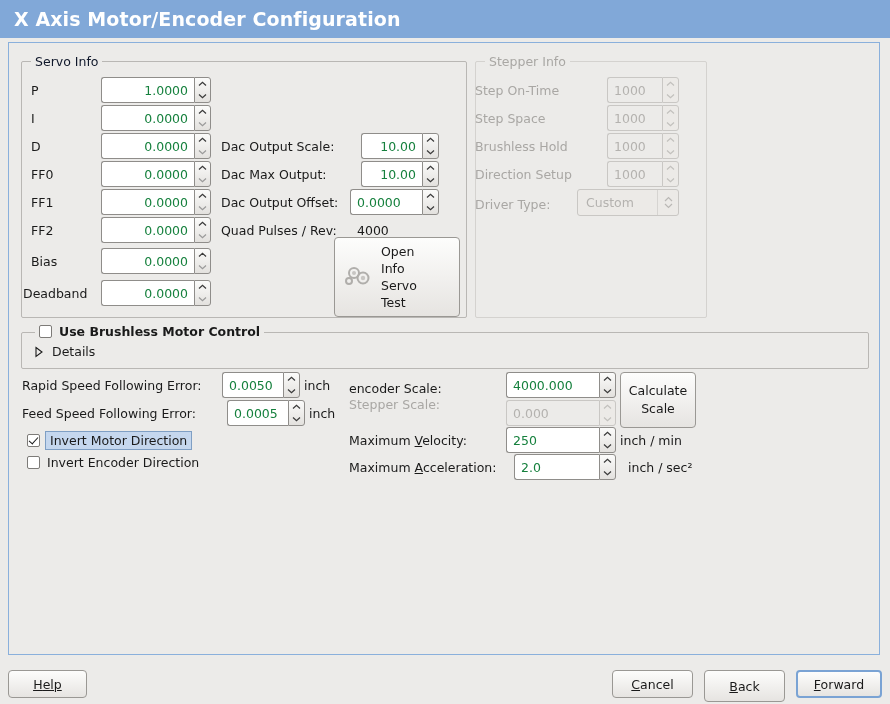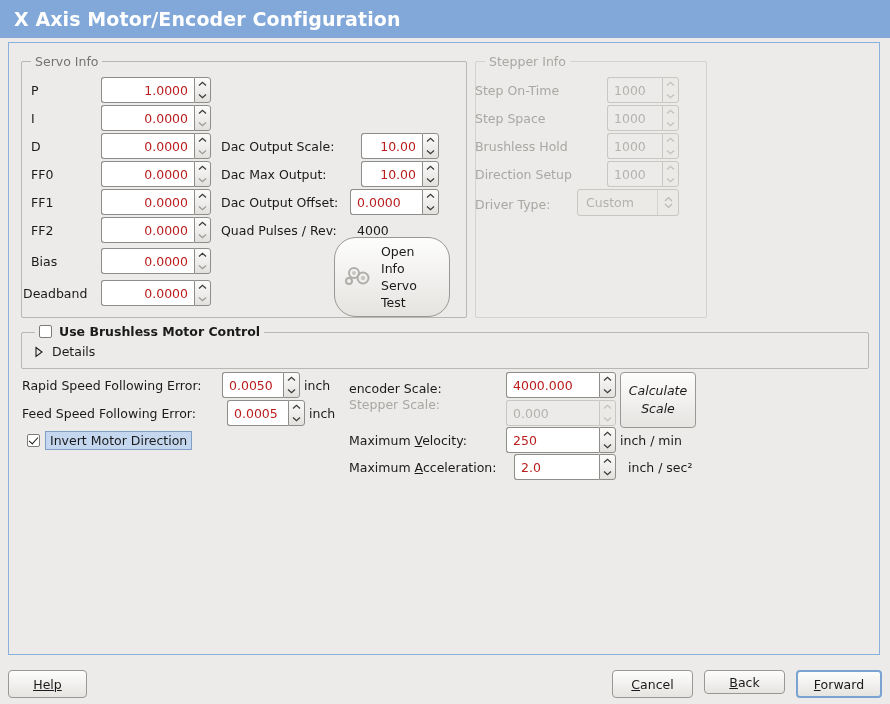--- a/index.html
+++ b/index.html
@@ -36,40 +36,40 @@
   
   .group {
     position: absolute;
     border: 1px solid #b9b7b4;
     border-radius: 2px;
     box-sizing: border-box;
   }
   .group > .legend {
     position: absolute; top: -8px; left: 9px;
     background: #ecebe9; padding: 0 4px;
-    font-size: 12.5px; color: #737373;
+    font-size: 12.5px; color: #0f172a;
   }
   .group.disabled > .legend { color: #a9a7a4; }
 
   
   .lbl { position: absolute; font-size: 12.5px; color: #1a1a1a; white-space: nowrap; }
   .lbl.dis { color: #a9a7a4; }
   .u { text-decoration: underline; }
 
   
   .spin { position: absolute; display: flex; height: 26px; box-sizing: border-box; }
   .spin .fld {
     flex: 1 1 auto;
     background: #ffffff;
     border: 1px solid #8f8d8a;
     border-right: none;
     border-radius: 3px 0 0 3px;
     display: flex; align-items: center;
     padding: 0 6px;
-    font-size: 12.5px; color: #b91c1c;
+    font-size: 12.5px; color: #15803d;
     box-sizing: border-box;
     overflow: hidden;
   }
   .spin .fld.right { justify-content: flex-end; }
   .spin .btns {
     width: 17px;
     border: 1px solid #8f8d8a;
     border-radius: 0 3px 3px 0;
     background: linear-gradient(#fbfbfa, #e3e1de);
     display: flex; flex-direction: column;
@@ -345,21 +345,21 @@
             </svg>
           </div>
         <div class="ar">
             <svg width="9" height="6" viewBox="0 0 9 6">
               <path d="M1 1.5L4.5 4.8L8 1.5" stroke="#3a3a3a" stroke-width="1.2" fill="none"></path>
             </svg>
           </div>
       </div>
     </div>
 
-    <div class="btn" style="left:325px; top:194px; width:116px; height:80px; justify-content:flex-start;border-radius:22px;">
+    <div class="btn" style="left:325px; top:194px; width:126px; height:80px; justify-content:flex-start;">
       <span class="gear" style="margin-left:8px;">
         <svg width="30" height="26" viewBox="0 0 30 26">
           <g fill="none" stroke="#b0aeab" stroke-width="2">
             <circle cx="11" cy="10" r="5"></circle>
             <circle cx="20" cy="15" r="5.5"></circle>
             <circle cx="6" cy="18" r="3"></circle>
           </g>
           <g fill="#c8c6c3">
             <circle cx="11" cy="10" r="2"></circle>
             <circle cx="20" cy="15" r="2.2"></circle>
@@ -504,20 +504,24 @@
             </svg>
           </div>
       </div>
     </div>
     <span class="lbl" style="left:300px; top:363px;">inch</span>
 
     <div class="cb" style="left:18px; top:388px;">
       <span class="box checked"></span>
       <span class="cbtext sel">Invert Motor Direction</span>
     </div>
+    <div class="cb" style="left:18px; top:412px;">
+      <span class="box"></span>
+      <span class="cbtext">Invert Encoder Direction</span>
+    </div>
 
 
     <span class="lbl" style="left:340px; top:338px;">encoder Scale:</span>
     <div class="spin" style="left:497px; top:329px; width:110px;">
       <div class="fld">4000.000</div>
       <div class="btns">
         <div class="ar">
             <svg width="9" height="6" viewBox="0 0 9 6">
               <path d="M1 4.5L4.5 1.2L8 4.5" stroke="#3a3a3a" stroke-width="1.2" fill="none"></path>
             </svg>
@@ -540,21 +544,21 @@
             </svg>
           </div>
         <div class="ar">
             <svg width="9" height="6" viewBox="0 0 9 6">
               <path d="M1 1.5L4.5 4.8L8 1.5" stroke="#c2c0bd" stroke-width="1.2" fill="none"></path>
             </svg>
           </div>
       </div>
     </div>
 
-    <div class="btn" style="left:611px; top:329px; width:76px; height:56px;font-style:italic;">
+    <div class="btn" style="left:611px; top:329px; width:76px; height:56px;">
       <span style="line-height:18px;">
         <span>Calculate</span><br>
         <span>Scale</span>
       </span>
     </div>
 
     <span class="lbl" style="left:340px; top:390px;"><span>Maximum </span><span class="u">V</span><span>elocity:</span></span>
     <div class="spin" style="left:497px; top:384px; width:110px;">
       <div class="fld">250</div>
       <div class="btns">
@@ -592,21 +596,21 @@
 
   </div>
 
   <div class="bottombar">
     <div class="btn" style="left:8px; top:10px; width:79px; height:28px;text-decoration:underline;">
       <span><span class="u">H</span><span>elp</span></span>
     </div>
     <div class="btn" style="left:612px; top:10px; width:81px; height:28px;">
       <span><span class="u">C</span><span>ancel</span></span>
     </div>
-    <div class="btn" style="left:704px; top:10px; width:81px; height:24px;">
+    <div class="btn" style="left:704px; top:10px; width:81px; height:32px;">
       <span><span class="u">B</span><span>ack</span></span>
     </div>
     <div class="btn focus" style="left:796px; top:10px; width:86px; height:28px;">
       <span><span class="u">F</span><span>orward</span></span>
     </div>
   </div>
 
 </div>
 
 </body></html>

